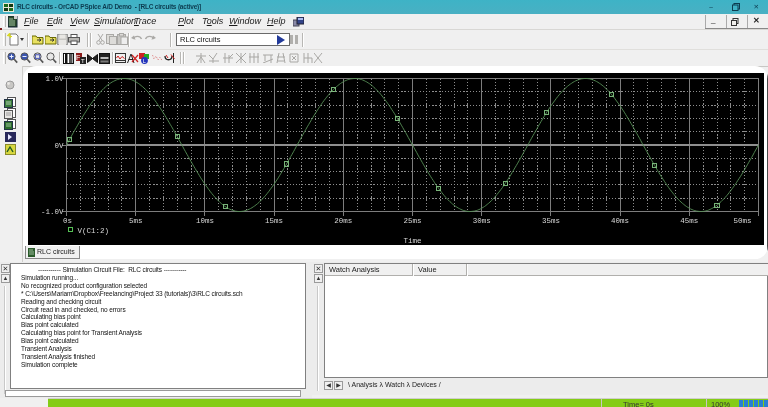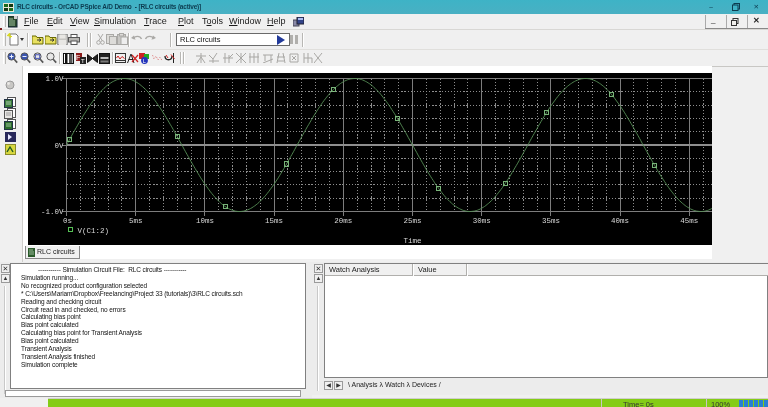--- a/index.html
+++ b/index.html
@@ -1,31 +1,31 @@
 <!DOCTYPE html>
 <html><head><meta charset="utf-8"><style>
 *{margin:0;padding:0;box-sizing:border-box;}
 html,body{width:768px;height:407px;overflow:hidden;}
 body{font-family:"Liberation Sans",sans-serif;background:#f0f0f0;position:relative;}
 .abs{position:absolute;}
 .title{left:0;top:0;width:768px;height:14px;background:linear-gradient(#3eb3c6,#49b0c3);color:#0c3c50;font-size:6.5px;font-weight:bold;letter-spacing:-0.2px;line-height:14px;}
 .title .txt{position:absolute;left:17px;top:0;}
 .tbtn{position:absolute;top:0;height:14px;width:24px;color:#0c3c50;text-align:center;font-weight:normal;}
 .menu{left:0;top:14px;width:768px;height:16px;background:#f0f0f0;font-size:9px;color:#1a1a1a;border-bottom:1px solid #d8d7d4;}
-.menu span.mi{position:absolute;top:2px;}
+.menu span.mi{position:absolute;top:2px;font-style:italic;}
 u{text-decoration:underline;text-underline-offset:1px;}
 .redbar{left:0;top:14px;width:2px;height:53px;background:#7c1f1f;}
 .grip{position:absolute;width:3px;border-left:1px solid #fff;border-right:1px solid #b8b7b4;}
 .vsep{position:absolute;width:2px;border-left:1px solid #b8b7b4;border-right:1px solid #fff;}
 .tb1{left:0;top:30px;width:768px;height:20px;background:#f0f0f0;border-bottom:1px solid #e0dfdc;}
 .tb2{left:0;top:50px;width:768px;height:17px;background:#f0f0f0;border-bottom:1px solid #c8c7c4;}
 .ico{position:absolute;}
 .combo{position:absolute;left:176px;top:3px;width:114px;height:13px;background:#fff;border:1px solid #6a6a6a;font-size:7.5px;line-height:11px;padding-left:3px;color:#111;}
 .ltb{left:0;top:66px;width:23px;height:196px;background:#f0f0f0;border-right:1px solid #cfcecb;}
-.pwin{left:23px;top:66px;width:689px;height:193px;background:#fff;overflow:hidden;}
+.pwin{left:23px;top:66px;width:745px;height:193px;background:#fff;overflow:hidden;border-radius:13px;}
 svg.plot{position:absolute;left:0;top:0;}
 .axt{font-family:"Liberation Mono","Liberation Sans",monospace;font-size:7.5px;fill:#d8d8d8;}
 .mnr{stroke:#8d8d8d;stroke-width:1;stroke-dasharray:1.2 1.9;}
 .mjr{stroke:#7d7d7d;stroke-width:1;}
 .ptab{left:25px;top:246px;width:55px;height:13px;background:#f0f0f0;border:1px solid #888;border-top:none;font-size:7px;line-height:12px;color:#222;}
 .lpane{left:0;top:262px;width:312px;height:136px;background:#ececec;}
 .outbox{position:absolute;left:10px;top:1px;width:296px;height:126px;background:#fff;border:1px solid #808080;font-size:6.5px;letter-spacing:-0.1px;line-height:7.9px;color:#111;padding:2px 0 0 10px;white-space:pre;overflow:hidden;}
 .outbar{position:absolute;left:5px;top:128px;width:296px;height:7px;background:#fff;border:1px solid #9a9a9a;}
 .rpane{left:312px;top:262px;width:456px;height:133px;background:#ececec;}
 .wtbl{position:absolute;left:12px;top:1px;width:444px;height:115px;background:#fff;border:1px solid #808080;}
@@ -55,21 +55,21 @@
 <div class="grip" style="left:3px;top:2px;height:11px"></div>
 <svg class="abs" style="left:8px;top:2px" width="11" height="12" viewBox="0 0 11 12">
       <rect x="0" y="0" width="9" height="11" fill="#2a4a2a" stroke="#123"></rect>
       <rect x="6" y="0" width="3" height="3" fill="#cfcfcf"></rect>
       <path d="M1 3 L5 3 M1 5 L7 5 M1 7 L7 7 M1 9 L7 9" stroke="#bfe0bf" stroke-width="0.8"></path>
     </svg>
 <span class="mi" style="left:24px"><u>F</u>ile</span>
 <span class="mi" style="left:47px"><u>E</u>dit</span>
 <span class="mi" style="left:70px"><u>V</u>iew</span>
 <span class="mi" style="left:94px"><u>S</u>imulation</span>
-<span class="mi" style="left:144px"><u>T</u>race</span>
+<span class="mi" style="left:134px"><u>T</u>race</span>
 <span class="mi" style="left:178px"><u>P</u>lot</span>
 <span class="mi" style="left:202px">T<u>o</u>ols</span>
 <span class="mi" style="left:229px"><u>W</u>indow</span>
 <span class="mi" style="left:267px"><u>H</u>elp</span>
 <svg class="abs" style="left:293px;top:3px" width="11" height="10" viewBox="0 0 11 10">
       <rect x="0" y="3" width="6" height="6" fill="#8a8aa8" stroke="#445"></rect>
       <rect x="4" y="0" width="7" height="7" fill="#334488" stroke="#223"></rect>
       <rect x="5" y="1" width="5" height="2" fill="#aabbee"></rect>
     </svg>
 <div class="abs" style="left:705px;top:1px;width:63px;height:13px;font-size:8px;color:#222">

